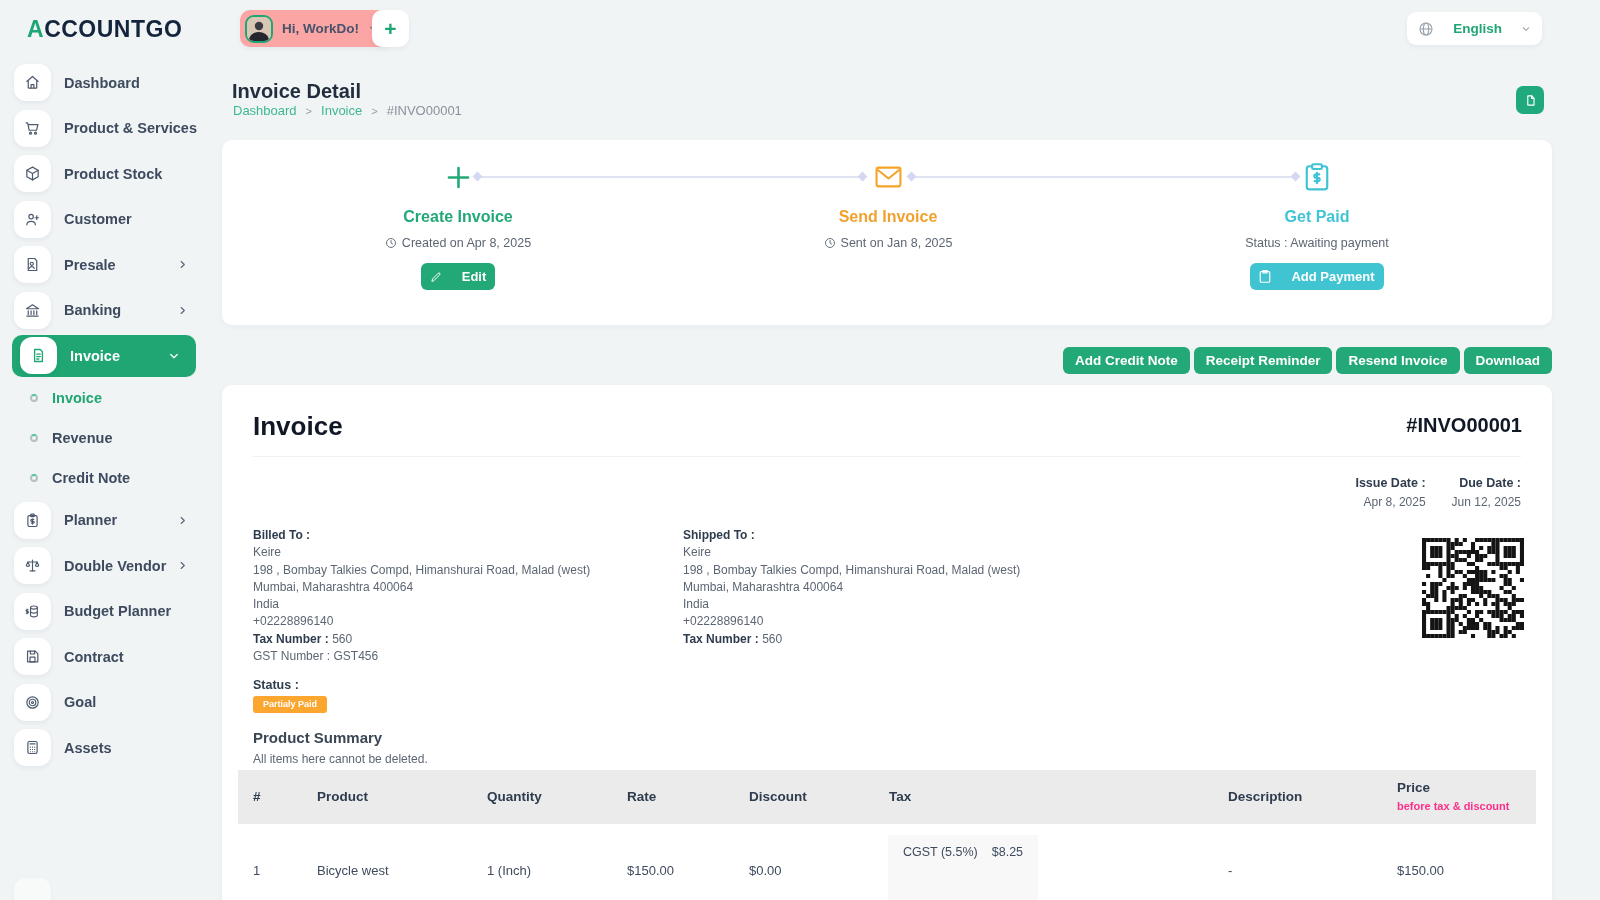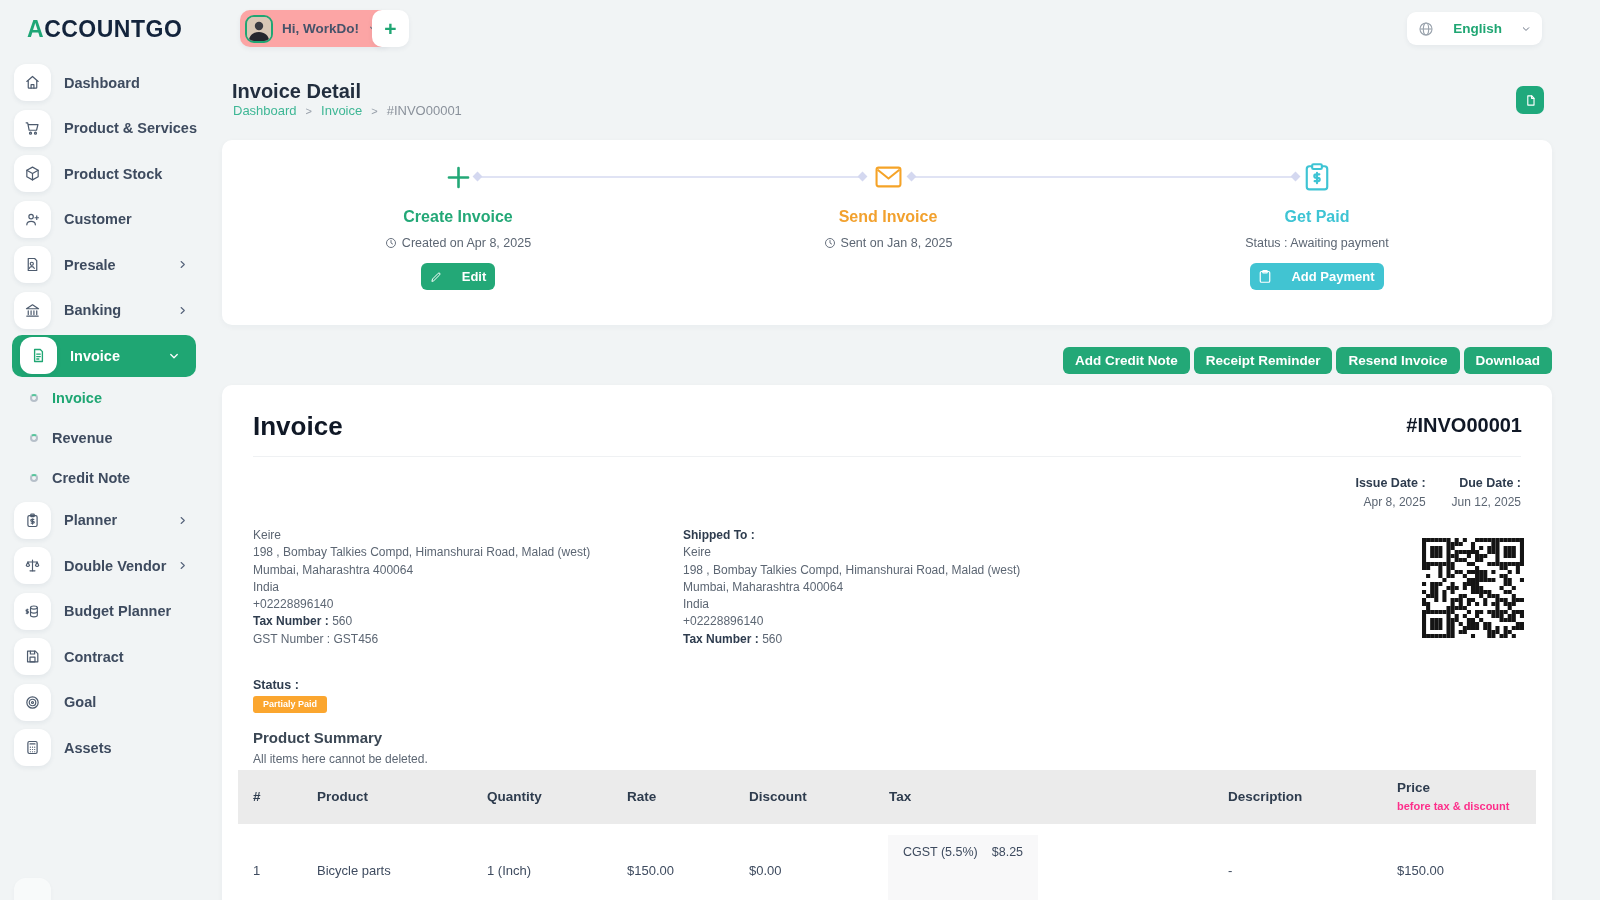--- a/index.html
+++ b/index.html
@@ -459,20 +459,21 @@
       <div class="date-label">Issue Date :</div>
       <div class="date-value">Apr 8, 2025</div>
     </div>
     <div class="date-block">
       <div class="date-label">Due Date :</div>
       <div class="date-value">Jun 12, 2025</div>
     </div>
   </div>
 
   <div class="addr billed">
+    <div class="hd">Billed To :</div>
     <div>Keire</div>
     <div>198 , Bombay Talkies Compd, Himanshurai Road, Malad (west)</div>
     <div>Mumbai, Maharashtra 400064</div>
     <div>India</div>
     <div>+02228896140</div>
     <div><span class="lbl">Tax Number :</span> <span>560</span></div>
     <div><span>GST Number :</span> <span>GST456</span></div>
   </div>
 
   <div class="addr shipped">
@@ -838,20 +839,20 @@
     </span>
   </div>
 
   <div class="tax-cell">
     <span>CGST (5.5%)</span>
     <span>$8.25</span>
   </div>
 
   <div>
     <span class="td td-num">1</span>
-    <span class="td td-product">Bicycle parts</span>
+    <span class="td td-product">Bicycle west</span>
     <span class="td td-quantity">1 (Inch)</span>
     <span class="td td-rate">$150.00</span>
     <span class="td td-discount">$0.00</span>
     <span class="td td-description">-</span>
     <span class="td td-price">$150.00</span>
   </div>
 </div>
 
 </body></html>

